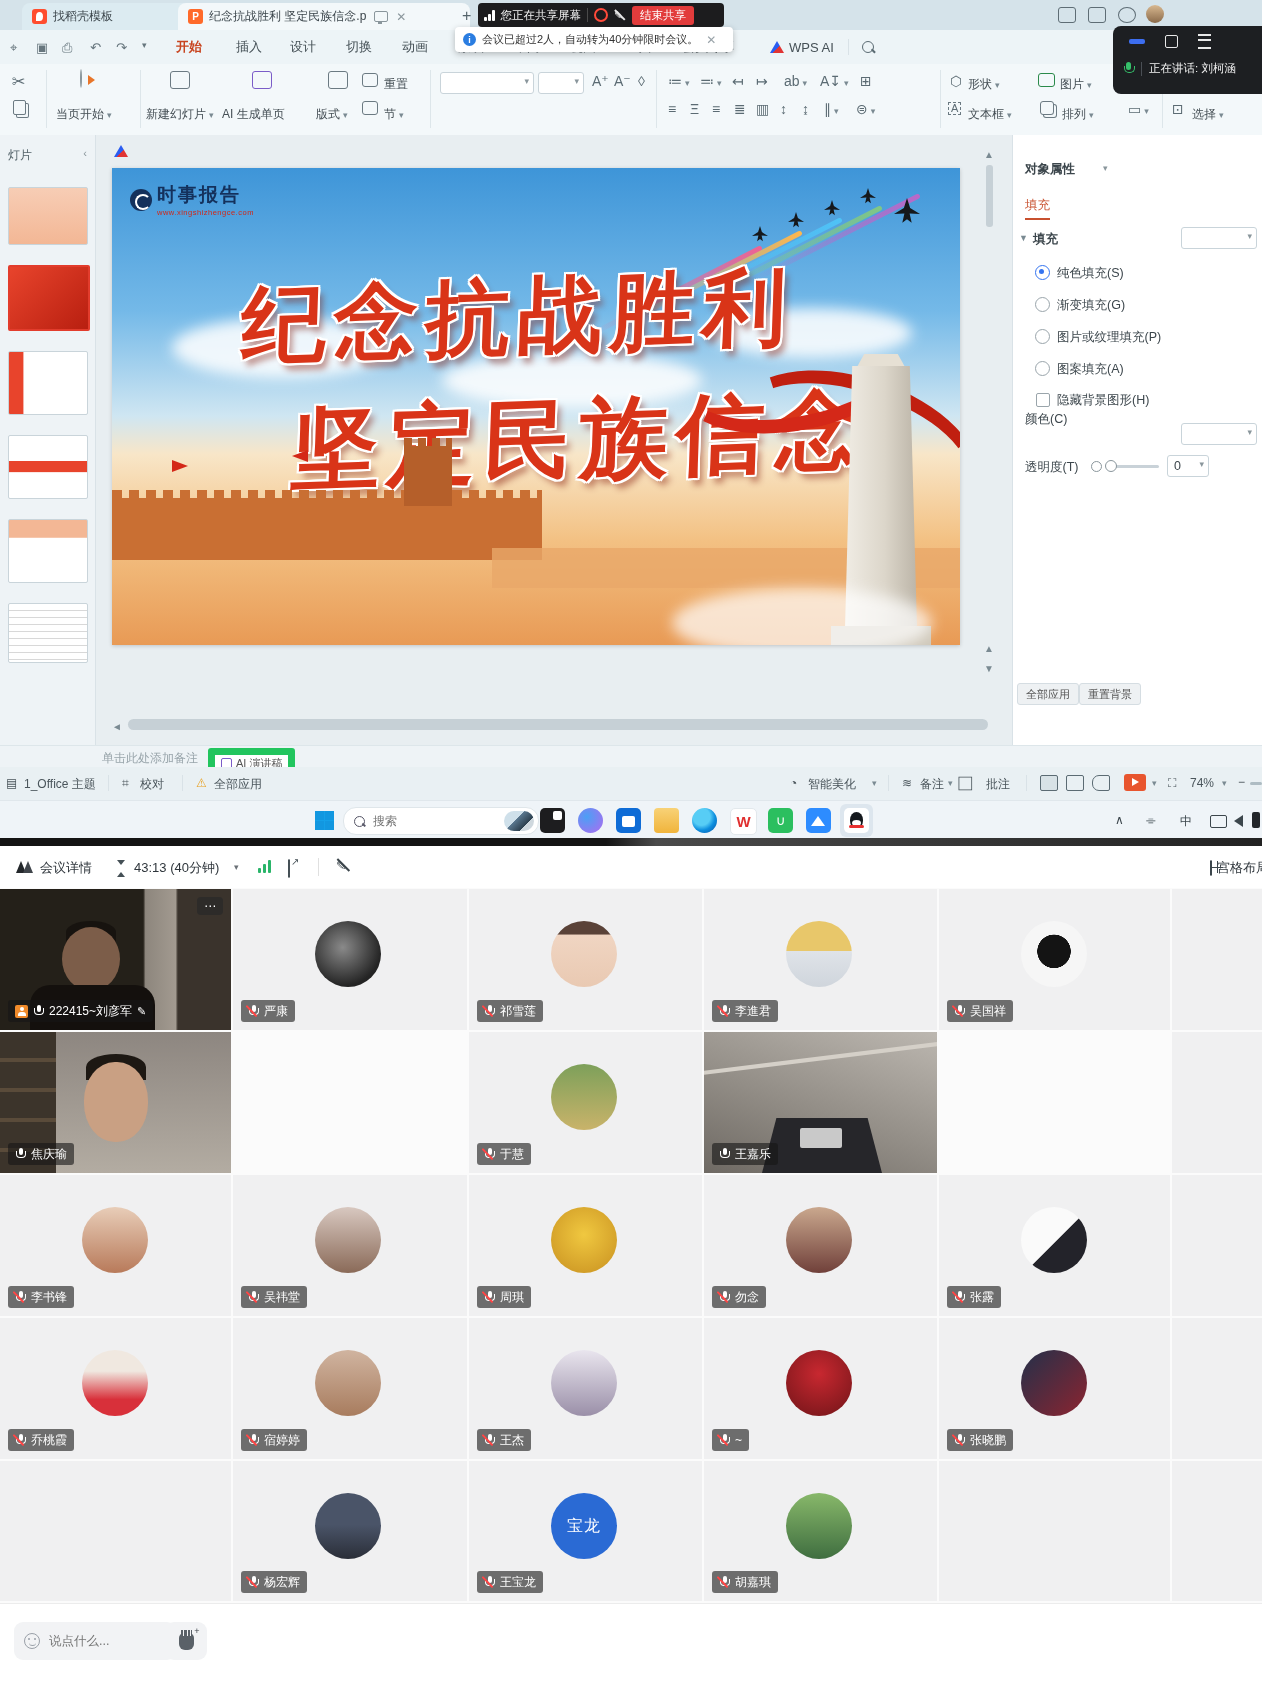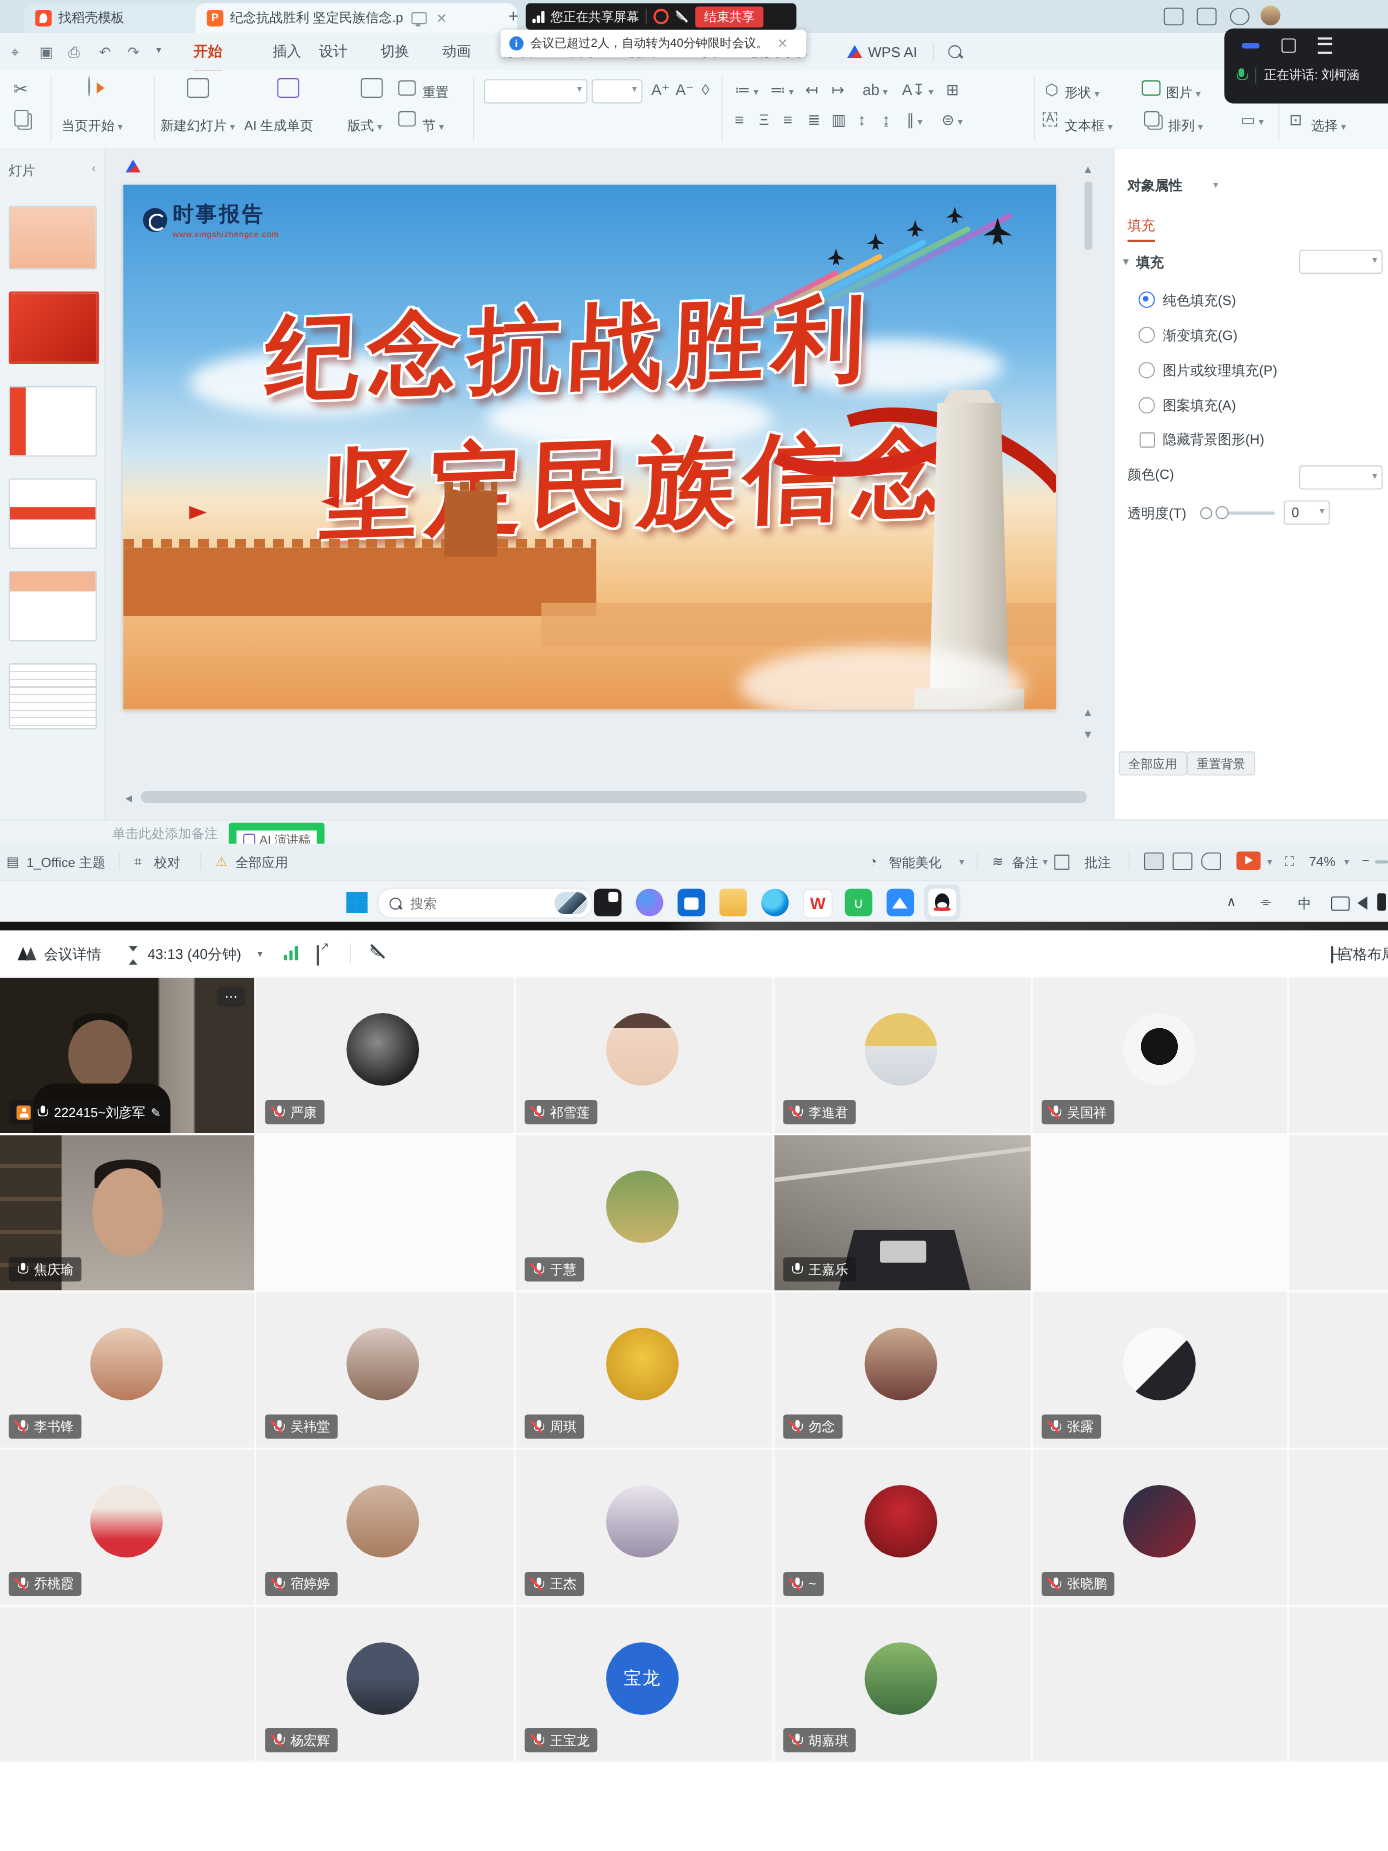--- a/index.html
+++ b/index.html
@@ -254,21 +254,21 @@
   </div>
 
   <div class="abs" id="menubar">
     <span class="qico" style="left:10px">⌖</span>
     <span class="qico" style="left:36px">▣</span>
     <span class="qico" style="left:62px">⎙</span>
     <span class="qico" style="left:90px">↶</span>
     <span class="qico" style="left:116px">↷</span>
     <span class="qico" style="left:142px;font-size:9px">▾</span>
     <div class="menu-item active" style="left:176px">开始</div>
-    <div class="menu-item" style="left:248px">插入</div>
+    <div class="menu-item" style="left:236px">插入</div>
     <div class="menu-item" style="left:290px">设计</div>
     <div class="menu-item" style="left:346px">切换</div>
     <div class="menu-item" style="left:402px">动画</div>
     <div class="menu-item" style="left:458px">放映</div>
     <div class="menu-item" style="left:514px">审阅</div>
     <div class="menu-item" style="left:570px">视图</div>
     <div class="menu-item" style="left:626px">工具</div>
     <div class="menu-item" style="left:682px">会员专享</div>
     <div class="menu-item" style="left:770px">
         <span id="wpsai-logo"></span>
@@ -426,21 +426,21 @@
       <span class="radio sel" style="left:22px;top:130px"></span>
       <span class="ptxt" style="left:44px;top:130px">纯色填充(S)</span>
       <span class="radio" style="left:22px;top:162px"></span>
       <span class="ptxt" style="left:44px;top:162px">渐变填充(G)</span>
       <span class="radio" style="left:22px;top:194px"></span>
       <span class="ptxt" style="left:44px;top:194px">图片或纹理填充(P)</span>
       <span class="radio" style="left:22px;top:226px"></span>
       <span class="ptxt" style="left:44px;top:226px">图案填充(A)</span>
       <span class="chk" style="left:23px;top:258px"></span>
       <span class="ptxt" style="left:44px;top:257px">隐藏背景图形(H)</span>
-      <span class="ptxt" style="left:12px;top:288px">颜色(C)</span>
+      <span class="ptxt" style="left:12px;top:276px">颜色(C)</span>
       <div class="combo" style="left:168px;top:288px;width:74px;background:#fff"></div>
       <span class="ptxt" style="left:12px;top:324px">透明度(T)</span>
       <span class="abs" style="left:78px;top:326px;width:9px;height:9px;border:1.4px solid #8a969c;border-radius:50%"></span>
       <div class="abs" style="left:96px;top:330px;width:50px;height:3px;background:#c9d2d8;border-radius:2px"></div>
       <div class="abs" style="left:92px;top:325px;width:10px;height:10px;background:#fff;border:1px solid #8a969c;border-radius:50%"></div>
       <div class="combo" style="left:154px;top:320px;width:40px">
           <span class="ptxt" style="left:6px;top:3px">0</span>
         </div>
       <div class="pbtn" style="left:4px;top:548px">全部应用</div>
       <div class="pbtn" style="left:66px;top:548px">重置背景</div>
@@ -797,14 +797,24 @@
             <u></u>
             <s></s>
           </span>
           <span>胡嘉琪</span>
         </div>
     </div>
     <div class="cell" style="left:939px;top:573px;width:231px;height:140px"></div>
     <div class="cell" style="left:1172px;top:573px;width:90px;height:140px"></div>
   </div>
 
+  <div class="abs" id="meetbar">
+    <div id="saybox">
+      <span class="smiley"></span>
+      <input placeholder="说点什么..." style="">
+    </div>
+    <div id="handbtn">
+        <span class="hand"></span>
+      </div>
+
+  </div>
 
 </div>
 
 </body></html>

